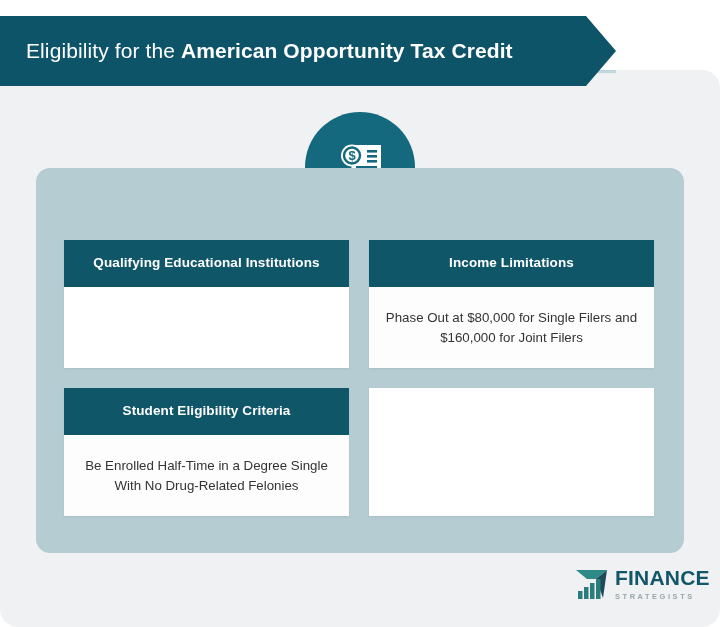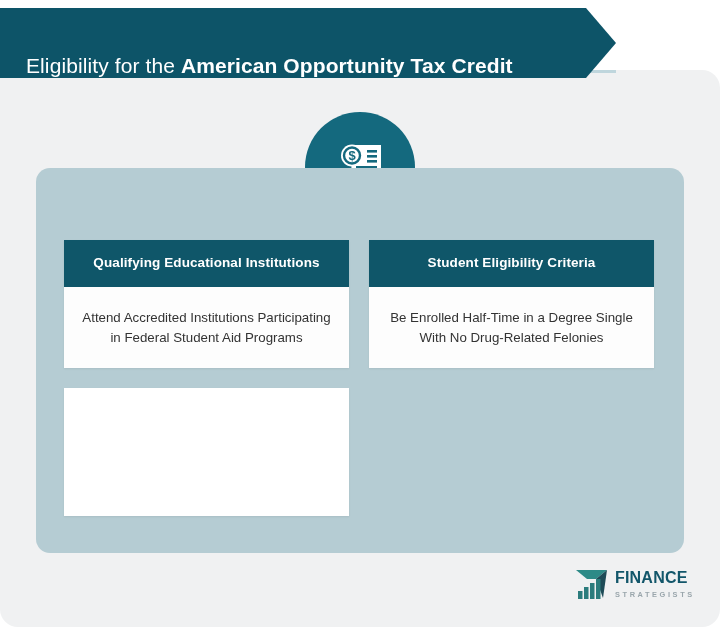--- a/index.html
+++ b/index.html
@@ -40,28 +40,28 @@
     top: 70px;
     width: 616px;
     height: 3px;
     background: #bfd6dd;
   }
 
   
   .banner {
     position: absolute;
     left: 0;
-    top: 8px;
+    top: 16px;
     width: 616px;
     height: 70px;
     background: #0d5468;
     -webkit-clip-path: polygon(0 0, 586px 0, 616px 35px, 586px 70px, 0 70px);
     clip-path: polygon(0 0, 586px 0, 616px 35px, 586px 70px, 0 70px);
     display: flex;
-    align-items: flex-end;
+    align-items: center;
   }
   .banner-title {
     color: #ffffff;
     font-size: 21px;
     font-weight: 400;
     letter-spacing: 0.1px;
     padding-left: 26px;
     white-space: nowrap;
   }
   .banner-title .strong {
@@ -165,21 +165,21 @@
     flex: 0 0 auto;
   }
   .logo-text {
     margin-left: 2px;
     display: flex;
     flex-direction: column;
     justify-content: center;
   }
   .logo-name {
     color: #12566a;
-    font-size: 16px;
+    font-size: 21px;
     font-weight: 700;
     letter-spacing: 0.2px;
     line-height: 1;
   }
   .logo-sub {
     color: #9aa6ac;
     font-size: 7.4px;
     font-weight: 700;
     letter-spacing: 2.6px;
     line-height: 1;
@@ -222,25 +222,30 @@
   </div>
 
   <div class="panel"></div>
 
   <div class="cards">
 
     <div class="card">
       <div class="card-header">
         <div class="card-header-text">Qualifying Educational Institutions</div>
       </div>
+    </div>
+
+    <div class="card">
+      <div class="card-header">
+        <div class="card-header-text">Income Limitations</div>
+      </div>
       <div class="card-body">
-        <div class="card-body-text">Attend Accredited Institutions Participating in Federal Student Aid Programs</div>
-      </div>
-    </div>
-
+        <div class="card-body-text">Phase Out at $80,000 for Single Filers and $160,000 for Joint Filers</div>
+      </div>
+    </div>
 
     <div class="card">
       <div class="card-header">
         <div class="card-header-text">Student Eligibility Criteria</div>
       </div>
       <div class="card-body">
         <div class="card-body-text">Be Enrolled Half-Time in a Degree Single With No Drug-Related Felonies</div>
       </div>
     </div>
 

